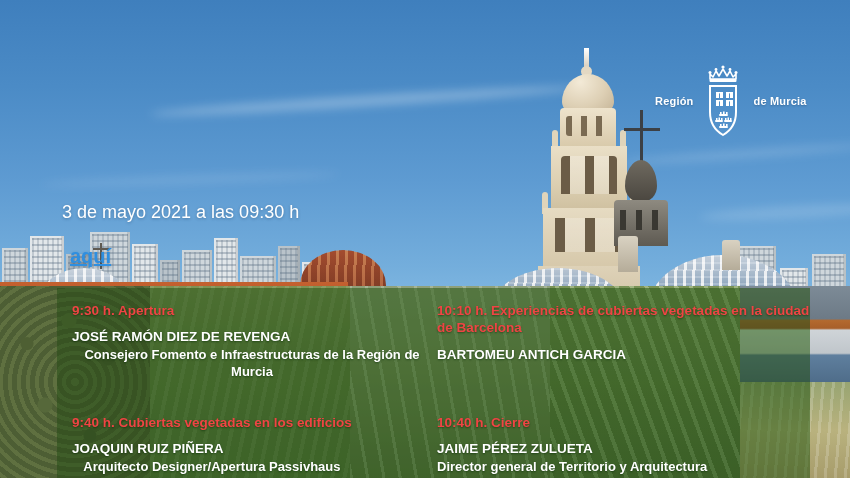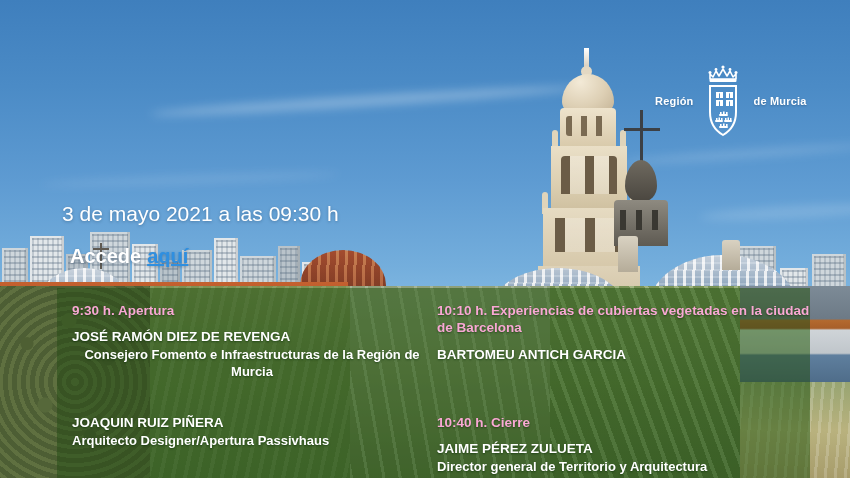--- a/index.html
+++ b/index.html
@@ -205,21 +205,21 @@
   
   .headline {
     position:absolute; left:62px; top:68px; width:470px;
     color:#ffffff;
     font-size:37px; line-height:1.17; font-weight:400;
     letter-spacing:-0.2px;
     text-shadow:0 1px 3px rgba(20,50,80,0.35);
   }
   .subdate {
     position:absolute; left:62px; top:202px;
-    color:#ffffff; font-size:21px; font-weight:400;
+    color:#ffffff; font-size:18px; font-weight:400;
     text-shadow:0 1px 3px rgba(20,50,80,0.35);
   }
   .accede {
     position:absolute; left:70px; top:245px;
     color:#ffffff; font-size:20px; font-weight:700;
     text-shadow:0 1px 3px rgba(20,50,80,0.4);
     display:flex; align-items:baseline; gap:6px;
   }
   .accede a {
     color:#2f8fe0; text-decoration:underline; font-weight:700; cursor:pointer;
@@ -235,21 +235,21 @@
     text-shadow:0 1px 2px rgba(20,50,80,.35); }
   .logo-mark { width:42px; height:78px; position:relative; }
 
   
   .sched { position:absolute; left:72px; top:302px; width:740px; }
   .col { position:absolute; top:0; }
   .col-left  { left:0;    width:360px; }
   .col-right { left:365px; width:380px; }
   .blk { margin-bottom:18px; }
   .blk-time {
-    color:#f9a8d4; font-size:13.5px; font-weight:700;
+    color:#ef4444; font-size:13.5px; font-weight:700;
     line-height:1.28; margin-bottom:9px;
     text-shadow:0 1px 2px rgba(0,40,0,.55);
   }
   .blk-name {
     color:#ffffff; font-size:13.5px; font-weight:700; line-height:1.3;
     text-shadow:0 1px 2px rgba(0,40,0,.55);
   }
   .blk-role {
     color:#ffffff; font-size:13px; font-weight:700; line-height:1.32;
     text-shadow:0 1px 2px rgba(0,40,0,.55);
@@ -329,21 +329,20 @@
   <div class="strip s4"></div>
   <div class="strip s5"></div>
   <div class="s-urban"></div>
 
   <div class="green-overlay"></div>
   <div class="green-overlay2"></div>
 
   <div class="subdate">3 de mayo 2021 a las 09:30 h</div>
 
   <div class="accede">
-    <span>Accede</span>
     <a href="#">aquí</a>
   </div>
 
   <div class="logo">
     <span class="logo-word">Región</span>
     <span class="logo-mark">
       <svg viewBox="0 0 42 78" width="42" height="78" aria-hidden="true">
 
         <path d="M8 17 L8 12 L11 15 L14 9 L17 14 L21 7 L25 14 L28 9 L31 15 L34 12 L34 17 Z" fill="none" stroke="#ffffff" stroke-width="1.6" stroke-linejoin="round"></path>
         <circle cx="8" cy="10.5" r="1.5" fill="#ffffff"></circle>
@@ -395,20 +394,21 @@
 
   <div class="sched">
 
     <div class="col col-left">
       <div class="blk">
         <div class="blk-time">9:30 h. Apertura</div>
         <div class="blk-name">JOSÉ RAMÓN DIEZ DE REVENGA</div>
         <div class="blk-role">Consejero Fomento e Infraestructuras de la Región de Murcia</div>
       </div>
       <div class="blk blk2">
+        <div class="blk-time">9:40 h. Cubiertas vegetadas en los edificios</div>
         <div class="blk-name">JOAQUIN RUIZ PIÑERA</div>
         <div class="blk-role">Arquitecto Designer/Apertura Passivhaus</div>
       </div>
     </div>
 
     <div class="col col-right">
       <div class="blk">
         <div class="blk-time">10:10 h. Experiencias de cubiertas vegetadas en la ciudad de Barcelona</div>
         <div class="blk-name">BARTOMEU ANTICH GARCIA</div>
       </div>

